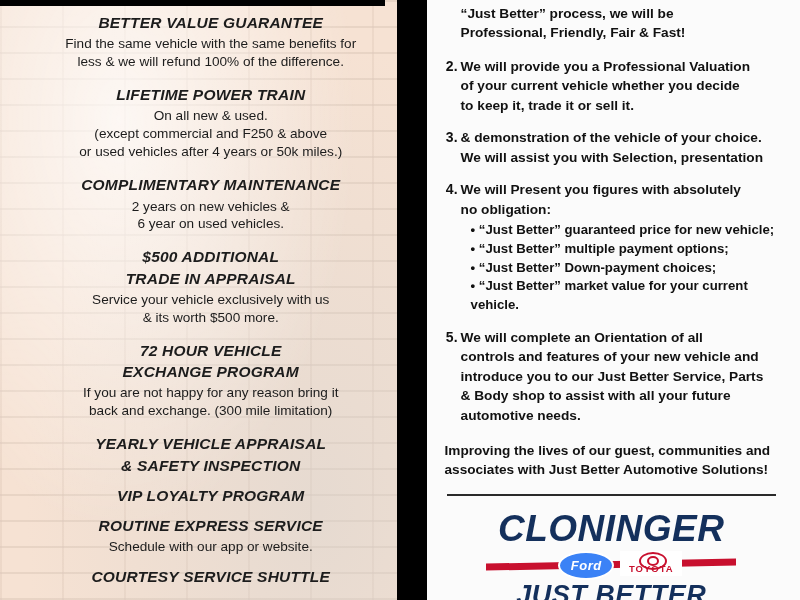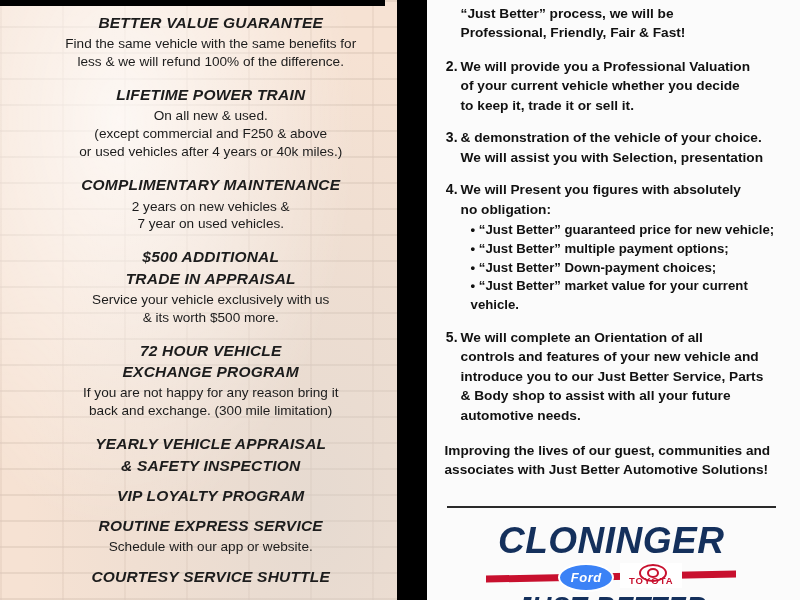--- a/index.html
+++ b/index.html
@@ -141,21 +141,21 @@
     font-weight: bold;
     line-height: 1.42;
     padding-left: 10px;
   }
   .closing {
     font-size: 13.6px;
     font-weight: bold;
     line-height: 1.42;
     padding-left: 2px;
     margin-top: 16px;
-    margin-bottom: 26px;
+    margin-bottom: 14px;
   }
   .hr {
     height: 2px;
     background: #2a2a2a;
     margin: 4px 4px 12px 4px;
   }
 
   
   .logo-wrap {
     text-align: center;
@@ -270,27 +270,27 @@
       <div class="blk">
         <div class="blk-title">BETTER VALUE GUARANTEE</div>
         <div class="blk-line">Find the same vehicle with the same benefits for</div>
         <div class="blk-line">less &amp; we will refund 100% of the difference.</div>
       </div>
 
       <div class="blk">
         <div class="blk-title">LIFETIME POWER TRAIN</div>
         <div class="blk-line">On all new &amp; used.</div>
         <div class="blk-line">(except commercial and F250 &amp; above</div>
-        <div class="blk-line">or used vehicles after 4 years or 40k miles.)</div>
+        <div class="blk-line">or used vehicles after 4 years or 50k miles.)</div>
       </div>
 
       <div class="blk">
         <div class="blk-title">COMPLIMENTARY MAINTENANCE</div>
         <div class="blk-line">2 years on new vehicles &amp;</div>
-        <div class="blk-line">7 year on used vehicles.</div>
+        <div class="blk-line">6 year on used vehicles.</div>
       </div>
 
       <div class="blk">
         <div class="blk-title">$500 ADDITIONAL</div>
         <div class="blk-title">TRADE IN APPRAISAL</div>
         <div class="blk-line">Service your vehicle exclusively with us</div>
         <div class="blk-line">&amp; its worth $500 more.</div>
       </div>
 
       <div class="blk">

